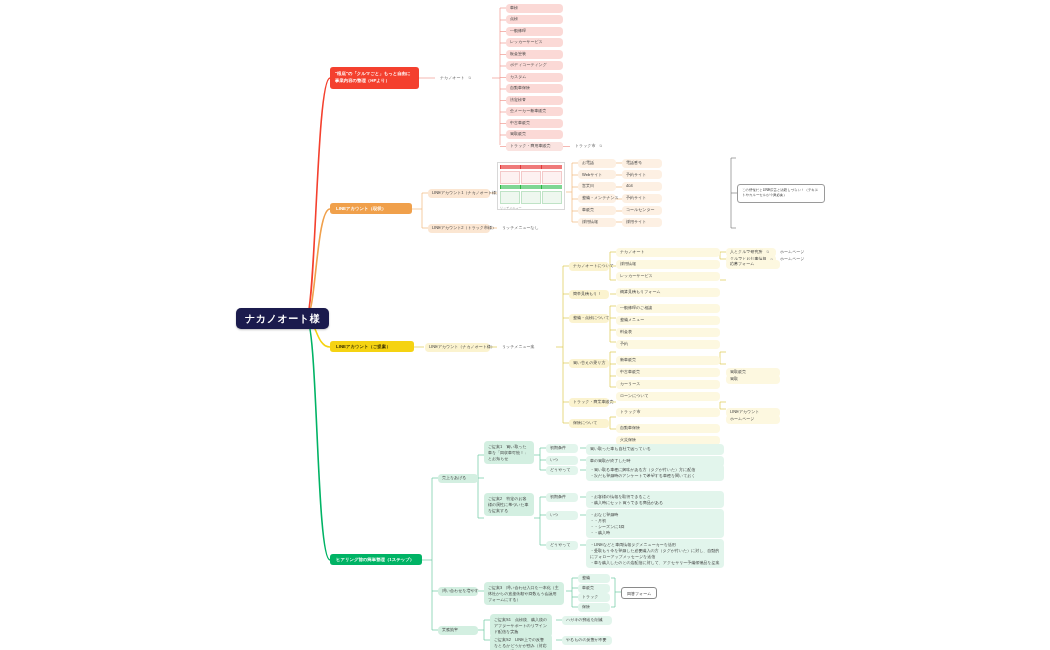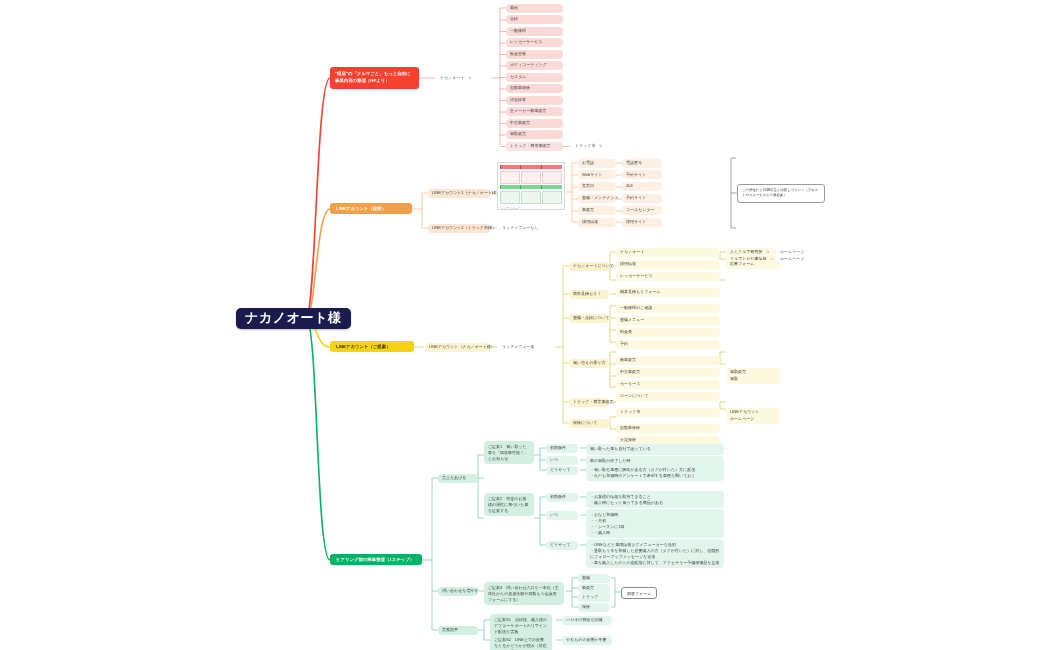--- a/index.html
+++ b/index.html
@@ -19,21 +19,21 @@
     display:flex;
     align-items:center;
     white-space:nowrap;
     line-height:1.15;
   }
 
   
   .n-root{
     background:#1b1b4d;
     color:#ffffff;
-    font-size:13px;
+    font-size:10px;
     font-weight:bold;
     letter-spacing:.6px;
     border-radius:5px;
     padding:0 9px;
     height:21px;
     box-shadow:0 1px 2px rgba(0,0,0,.25);
   }
 
   
   .n-b1{

